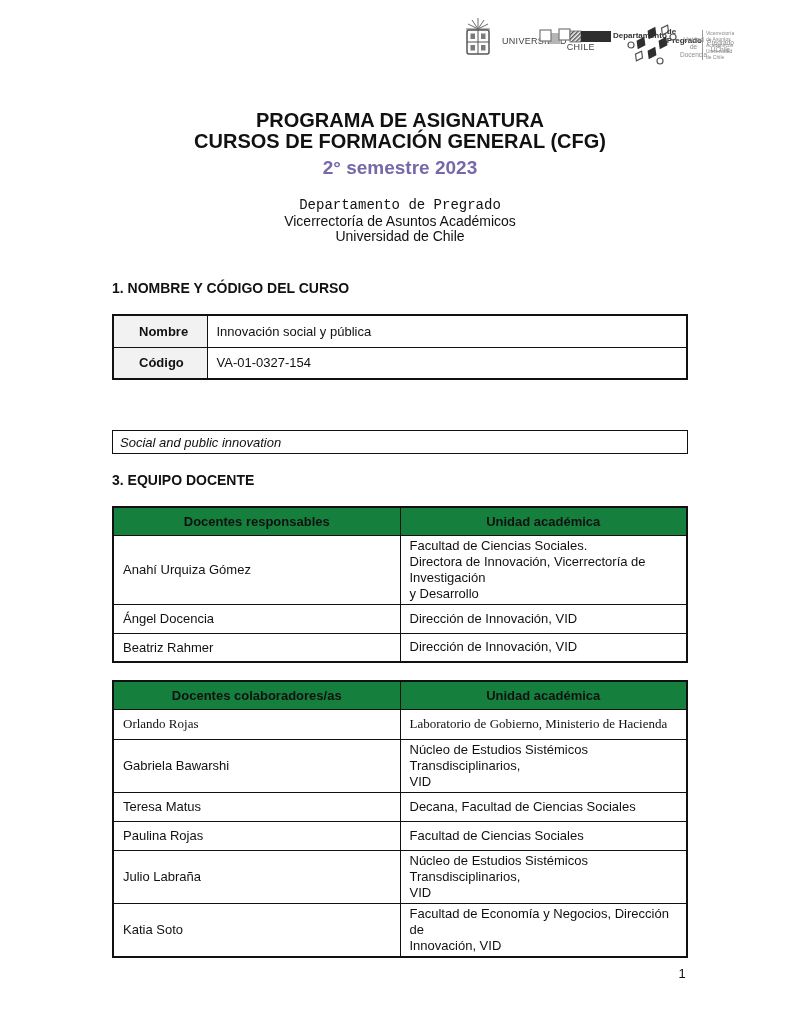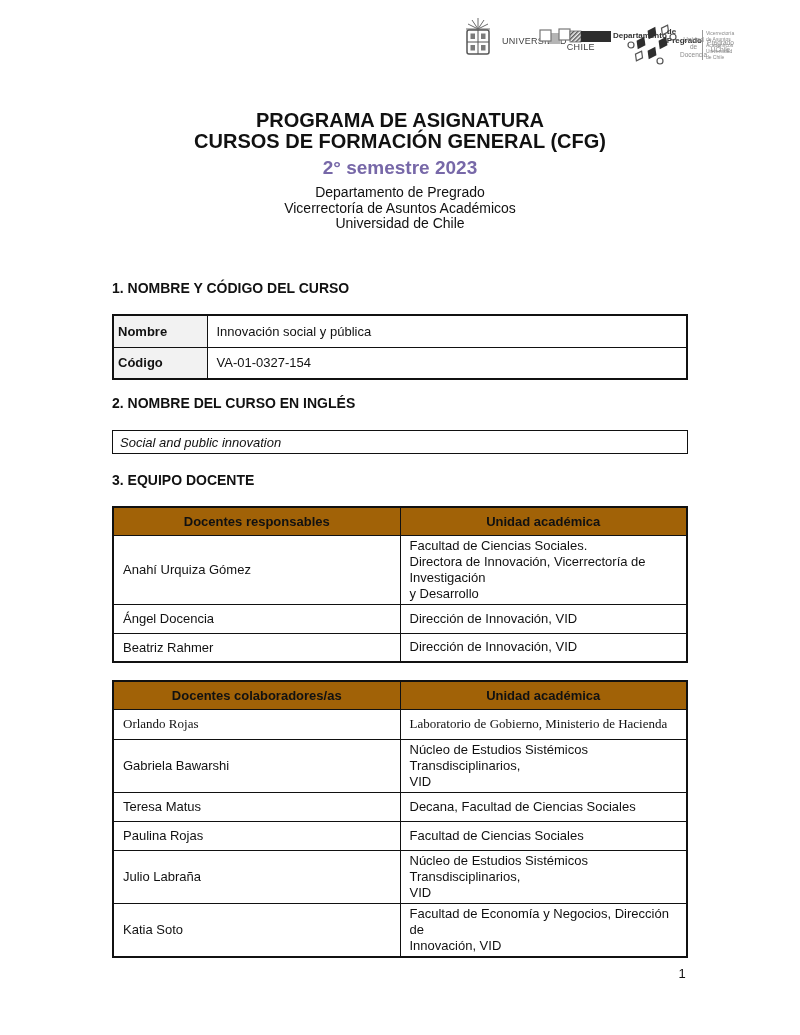--- a/index.html
+++ b/index.html
@@ -20,31 +20,31 @@
   .logo-pregrado .sub { margin-top:3px; border-left:1px solid #9a9a9a; padding-left:3px;
                         font-size:5px; line-height:6px; color:#8b8b8b; }
   .logo-docencia { width:68px; padding-top:4px; }
   .logo-docencia .cap { font-size:6.5px; line-height:7.5px; color:#8b8b8b; text-align:center; margin-top:2px; }
 
   
   .titleblock { position:absolute; left:0; top:110px; width:100%; text-align:center; }
   .title-main { font-size:20px; font-weight:bold; line-height:21px; color:#111; }
   .title-sem  { font-size:19px; font-weight:bold; line-height:20px; margin-top:6px; }
   .title-sub  { font-size:14px; line-height:15.5px; color:#111; }
-  .title-sub.first { margin-top:7px; }
+  .title-sub.first { margin-top:20px;font-family:Liberation Mono, monospace; }
 
   
   .sec-heading { position:absolute; left:112px; font-size:14px; font-weight:bold; color:#111; }
 
   table.doc { position:absolute; left:112px; width:576px; border-collapse:collapse;
               table-layout:fixed; border:2px solid #111; }
   table.doc td, table.doc th { border:1px solid #111; font-size:13px; color:#111;
               vertical-align:middle; overflow:hidden; }
-  table.doc th { background:#a16207; font-weight:bold; text-align:center; }
-  td.lbl { background:#f2f2f2; font-weight:bold; padding-left:4px; }
+  table.doc th { background:#15803d; font-weight:bold; text-align:center; }
+  td.lbl { background:#f2f2f2; font-weight:bold; padding-left:25px; }
   td.val { padding-left:9px; }
   td.name { padding-left:9px; }
   td.unit { padding:2px 7px 2px 9px; line-height:16px; white-space:pre-line; }
 
   #table-nombre tr { height:32px; }
   #table-nombre td.lbl { width:94px; }
 
   .t-people th { height:28px; }
   .t-people td.name { width:212px; }
   #table-resp  tr.r0 { height:64px; }
@@ -162,21 +162,20 @@
       <td class="lbl">Nombre</td>
       <td class="val">Innovación social y pública</td>
     </tr>
     <tr>
       <td class="lbl">Código</td>
       <td class="val">VA-01-0327-154</td>
     </tr>
   </tbody>
     </table>
 
-  <div class="sec-heading" style="top:395px">2. NOMBRE DEL CURSO EN INGLÉS</div>
   <div class="box-en">Social and public innovation</div>
 
   <div class="sec-heading" style="top:472px">3. EQUIPO DOCENTE</div>
 
   <table class="doc t-people" id="table-resp" style="top:506px">
     <tbody>
         <tr>
       <th>Docentes responsables</th>
       <th>Unidad académica</th>
     </tr>

